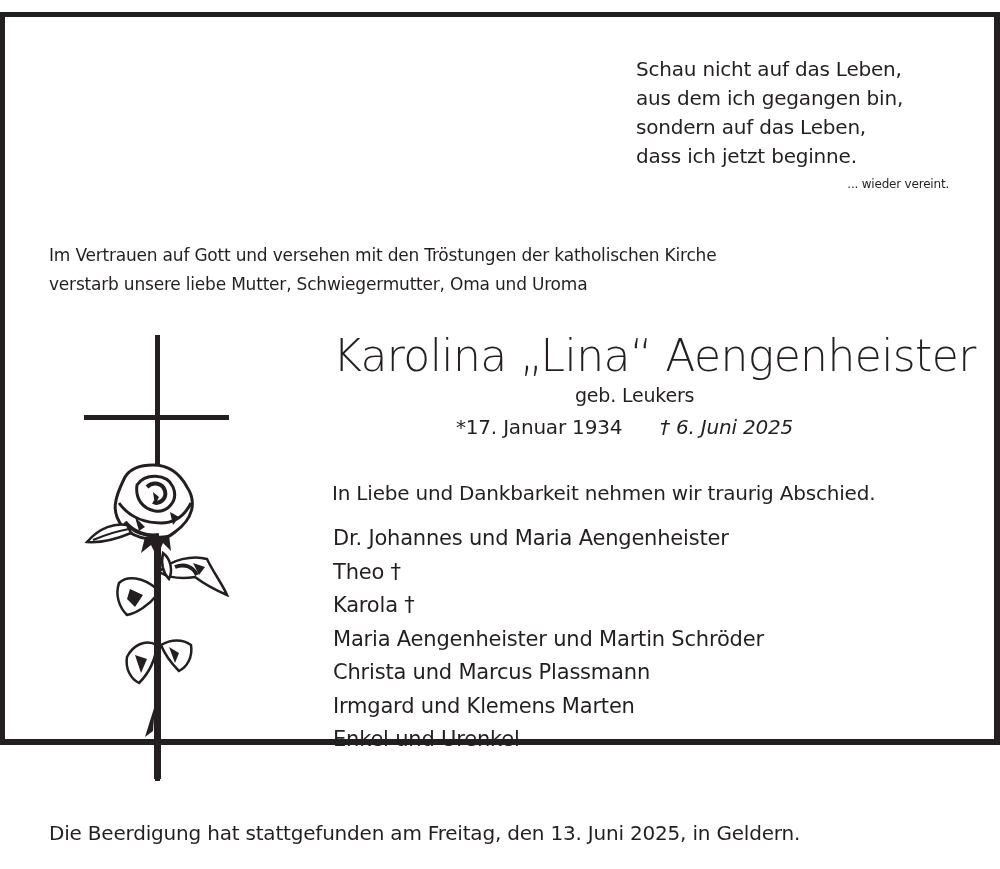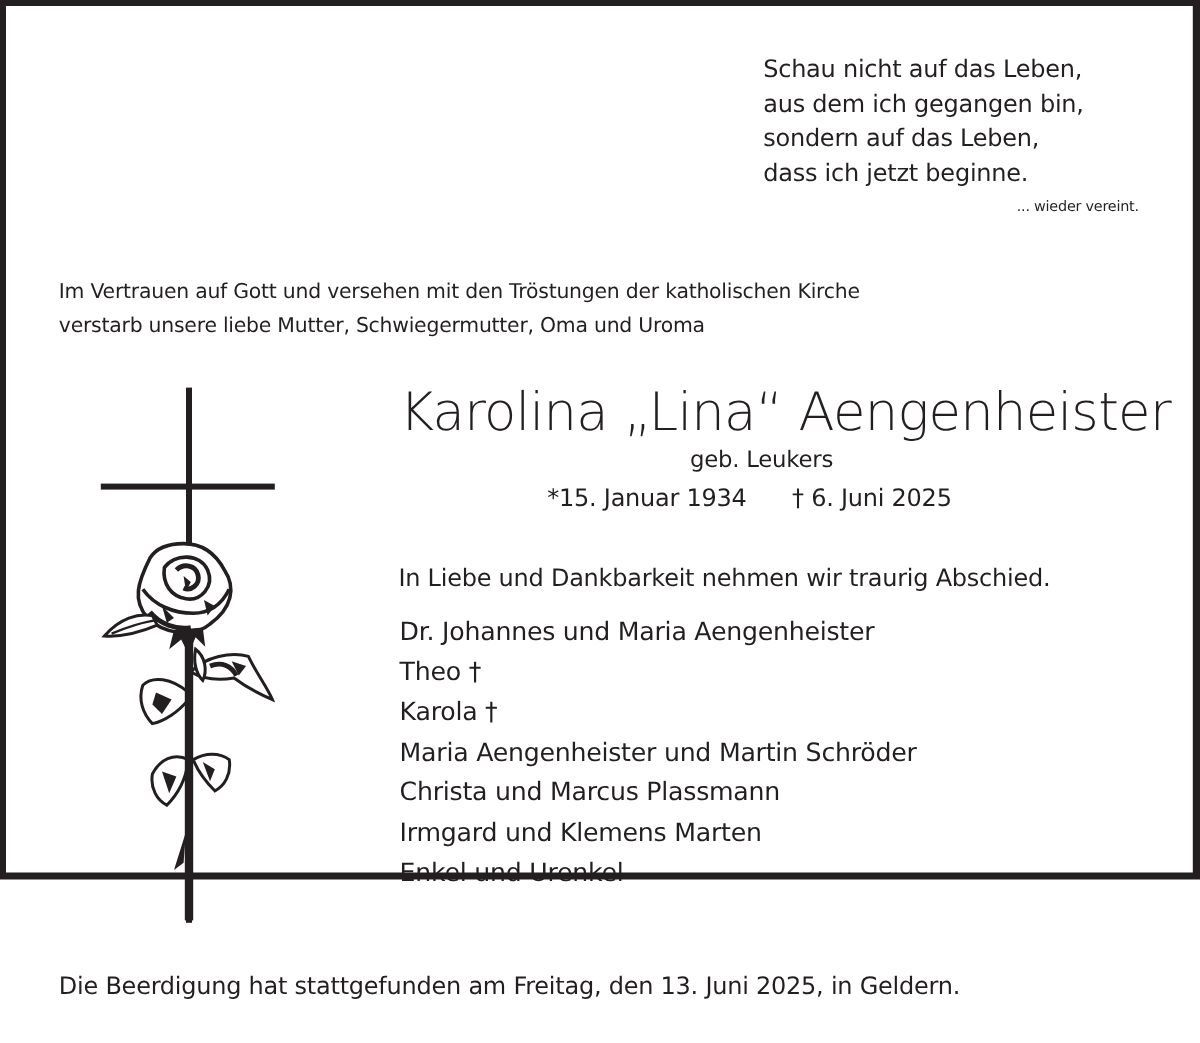--- a/index.html
+++ b/index.html
@@ -1,18 +1,18 @@
 <!DOCTYPE html>
 <html><head>
   <meta charset="utf-8">
   <style>
     html, body { margin: 0; padding: 0; background: #ffffff; }
     body { width: 1000px; height: 869px; overflow: hidden; position: relative; }
     .frame {
-      position: absolute; left: 0; top: 0;
+      position: absolute; left: 0; top: 12px;
       width: 1000px; height: 733px;
       box-sizing: border-box;
       border: 5px solid #231f20;
       border-right-width: 6px; border-bottom-width: 6px;
       background: #ffffff;
     }
     .t {
       position: absolute;
       font-family: "DejaVu Sans", sans-serif;
       color: #231f20;
@@ -20,21 +20,21 @@
       letter-spacing: -0.2px;
     }
     .poem { left: 631px; top: 38px; font-size: 20px; line-height: 29px; }
     .poem div { height: 29px; }
     .poem-tag { right: 45px; top: 160px; font-size: 12px; text-align: right; }
     .intro { left: 44px; top: 224px; font-size: 17px; line-height: 29px; }
     .intro div { height: 29px; }
     .name { left: 328px; top: 313px; font-size: 44px; font-weight: 300; letter-spacing: -0.6px; }
     .birthname { left: 570px; top: 367px; font-size: 19px; }
     .born { left: 451px; top: 398px; font-size: 20px; }
-    .died { left: 655px; top: 398px; font-size: 20px; }
+    .died { left: 655px; top: 398px; font-size: 20px; font-style: italic; }
     .farewell { left: 327px; top: 464px; font-size: 20px; }
     .mourners { left: 328px; top: 505px; font-size: 21px; line-height: 33.5px; }
     .mourners div { height: 33.5px; }
     .funeral { left: 44px; top: 804px; font-size: 20px; }
     .illustration { position: absolute; left: 70px; top: 310px; width: 170px; height: 460px; }
   </style>
 </head>
 <body>
 
 <div class="frame">
@@ -89,21 +89,21 @@
 
         <path d="M80 378 L70 410 L78 404 Z" stroke="none"></path>
 
         <rect x="79" y="212" width="7" height="240" stroke="none"></rect>
       </g>
     </svg>
   </div>
 
   <div class="t name">Karolina „Lina“ Aengenheister</div>
   <div class="t birthname">geb. Leukers</div>
-  <div class="t born">*15. Januar 1934</div>
+  <div class="t born">*17. Januar 1934</div>
   <div class="t died">† 6. Juni 2025</div>
 
   <div class="t farewell">In Liebe und Dankbarkeit nehmen wir traurig Abschied.</div>
 
   <div class="t mourners">
     <div>Dr. Johannes und Maria Aengenheister</div>
     <div>Theo †</div>
     <div>Karola †</div>
     <div>Maria Aengenheister und Martin Schröder</div>
     <div>Christa und Marcus Plassmann</div>

